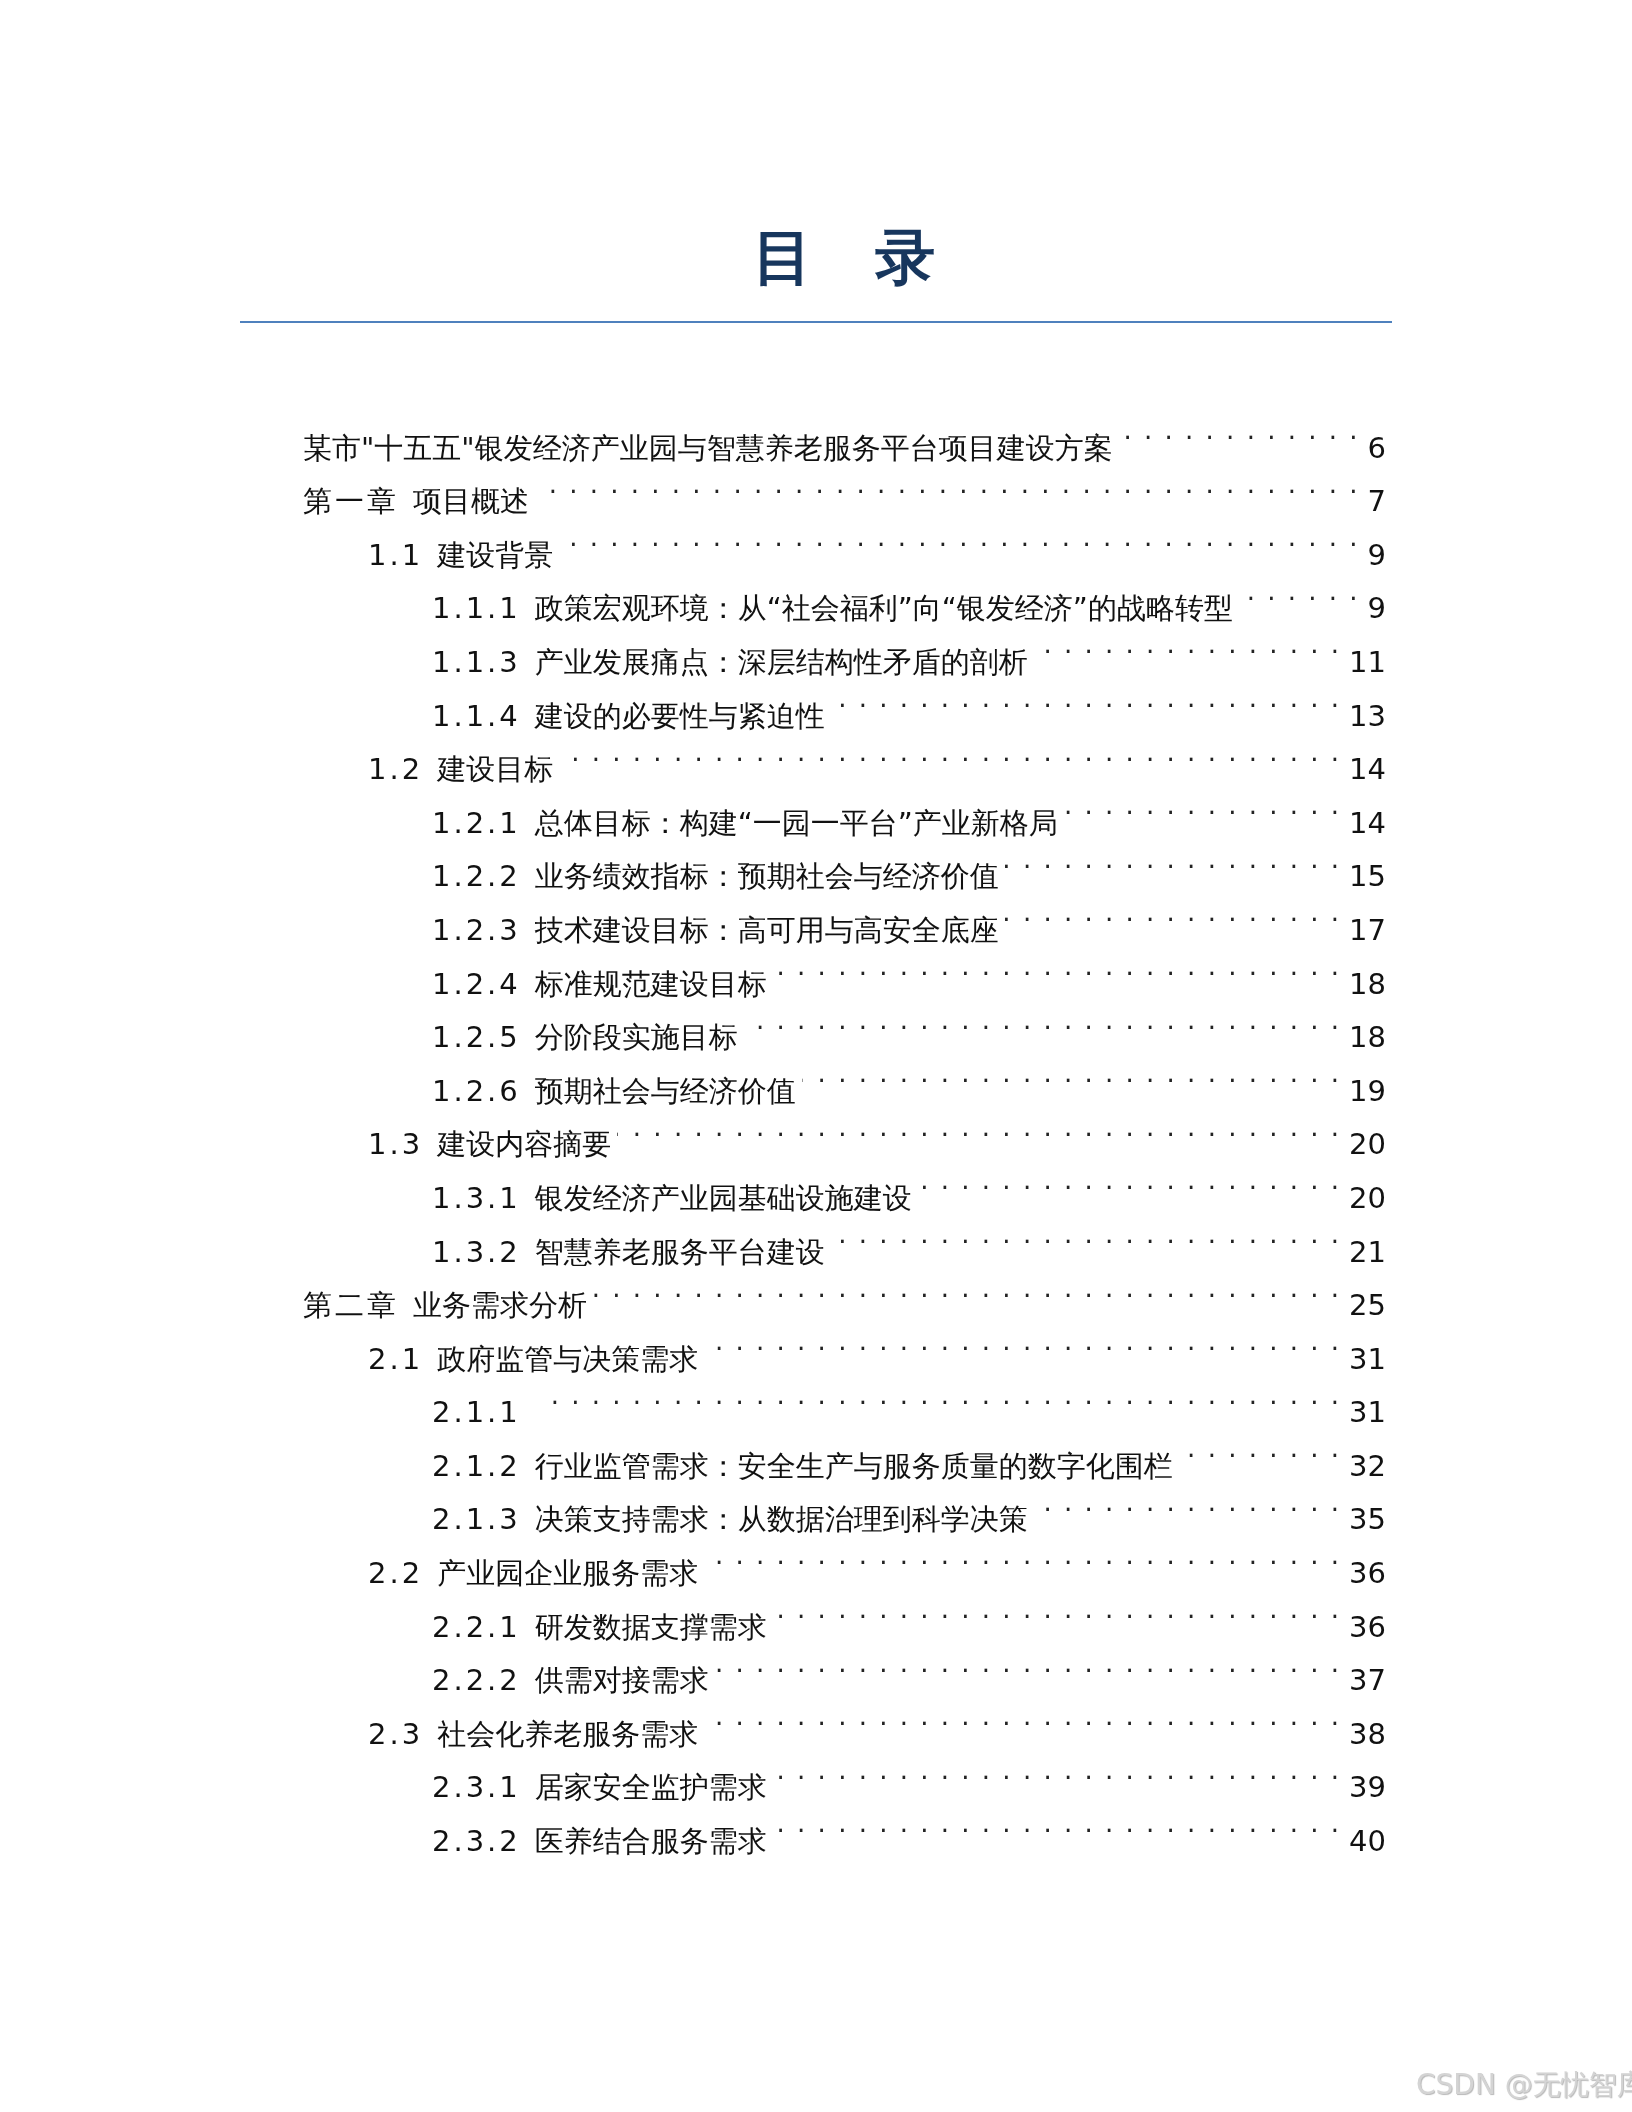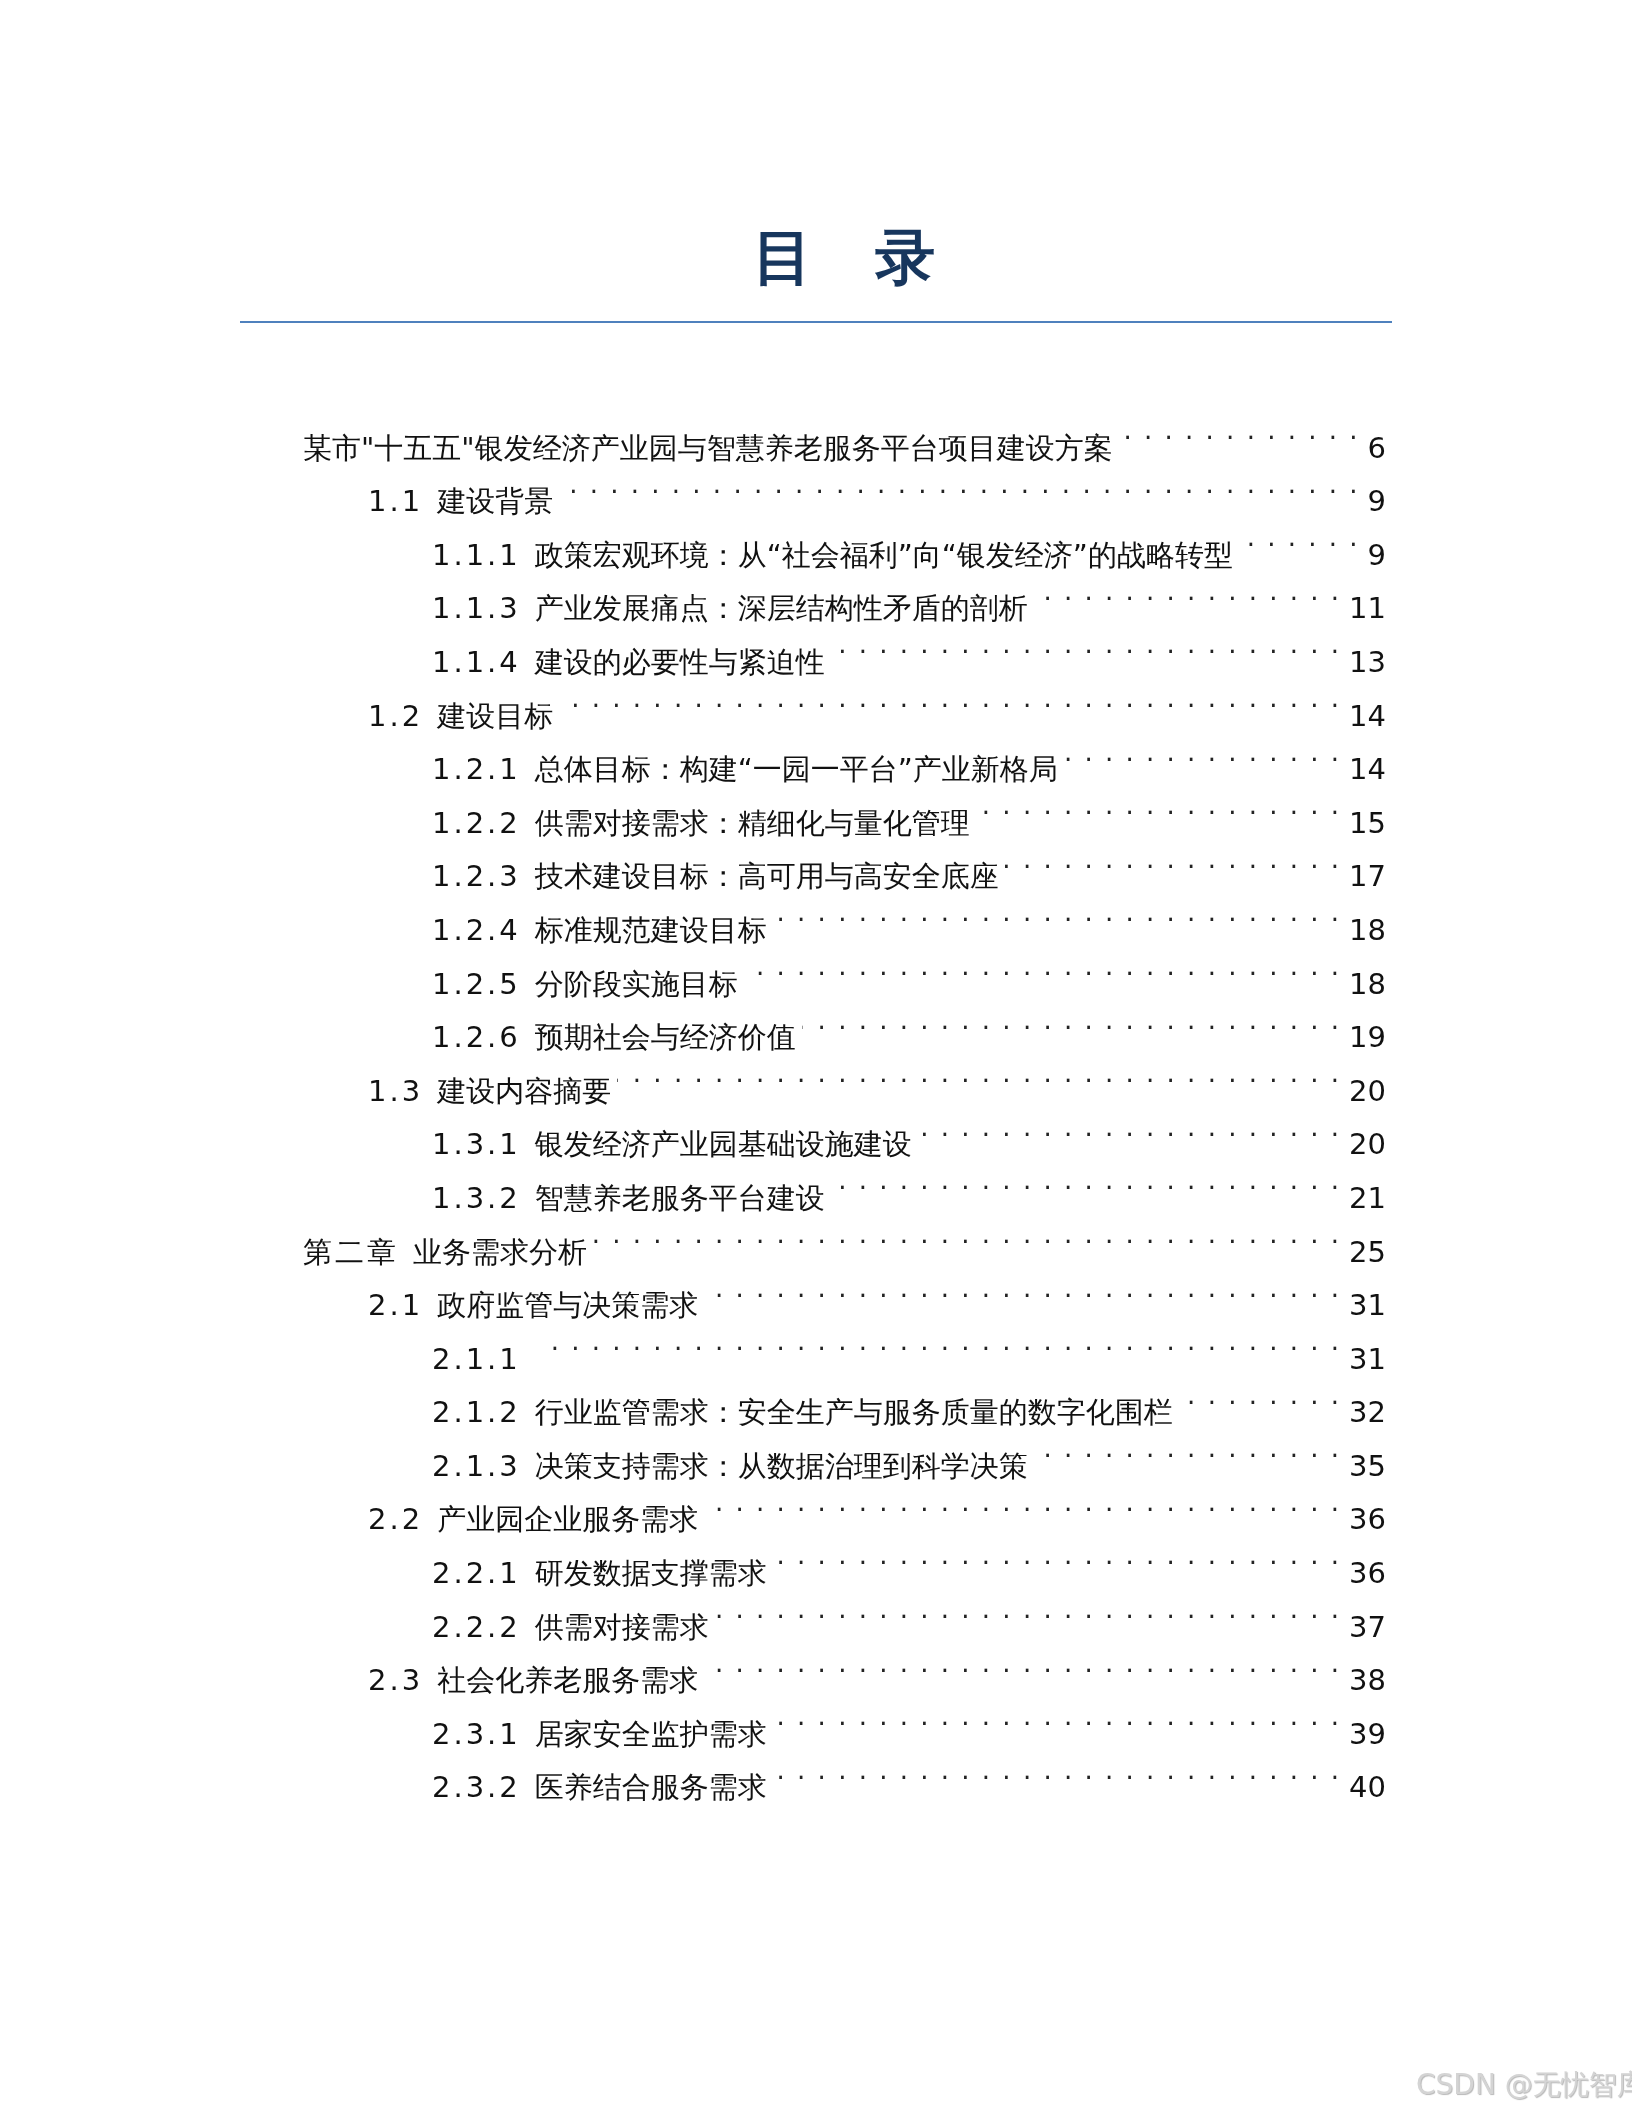--- a/index.html
+++ b/index.html
@@ -100,20 +100,26 @@
 
 <div class="page-title">目   录</div>
 <div class="title-rule"></div>
 
 <div class="toc" id="toc">
     <div class="toc-row level-1">
       <span class="toc-label">某市"十五五"银发经济产业园与智慧养老服务平台项目建设方案</span>
       <span class="toc-leader"></span>
       <span class="toc-page">6</span>
     </div>
+    <div class="toc-row level-1">
+      <span class="toc-num">第一章</span>
+      <span class="toc-label">项目概述</span>
+      <span class="toc-leader"></span>
+      <span class="toc-page">7</span>
+    </div>
     <div class="toc-row level-2">
       <span class="toc-num">1.1</span>
       <span class="toc-label">建设背景</span>
       <span class="toc-leader"></span>
       <span class="toc-page">9</span>
     </div>
     <div class="toc-row level-3">
       <span class="toc-num">1.1.1</span>
       <span class="toc-label">政策宏观环境：从“社会福利”向“银发经济”的战略转型</span>
       <span class="toc-leader"></span>
@@ -138,21 +144,21 @@
       <span class="toc-page">14</span>
     </div>
     <div class="toc-row level-3">
       <span class="toc-num">1.2.1</span>
       <span class="toc-label">总体目标：构建“一园一平台”产业新格局</span>
       <span class="toc-leader"></span>
       <span class="toc-page">14</span>
     </div>
     <div class="toc-row level-3">
       <span class="toc-num">1.2.2</span>
-      <span class="toc-label">供需对接需求：精细化与量化管理</span>
+      <span class="toc-label">业务绩效指标：预期社会与经济价值</span>
       <span class="toc-leader"></span>
       <span class="toc-page">15</span>
     </div>
     <div class="toc-row level-3">
       <span class="toc-num">1.2.3</span>
       <span class="toc-label">技术建设目标：高可用与高安全底座</span>
       <span class="toc-leader"></span>
       <span class="toc-page">17</span>
     </div>
     <div class="toc-row level-3">

